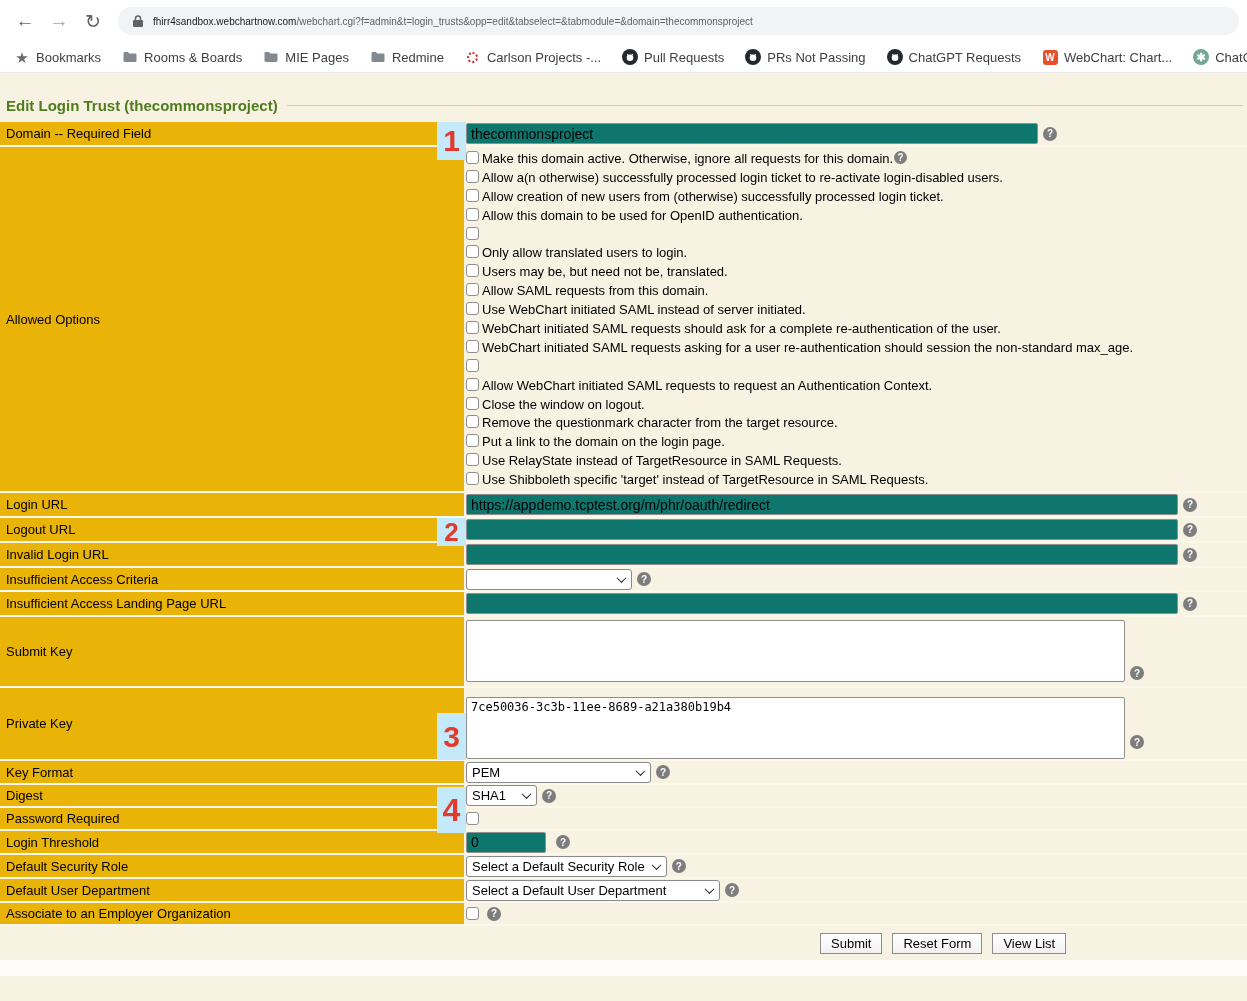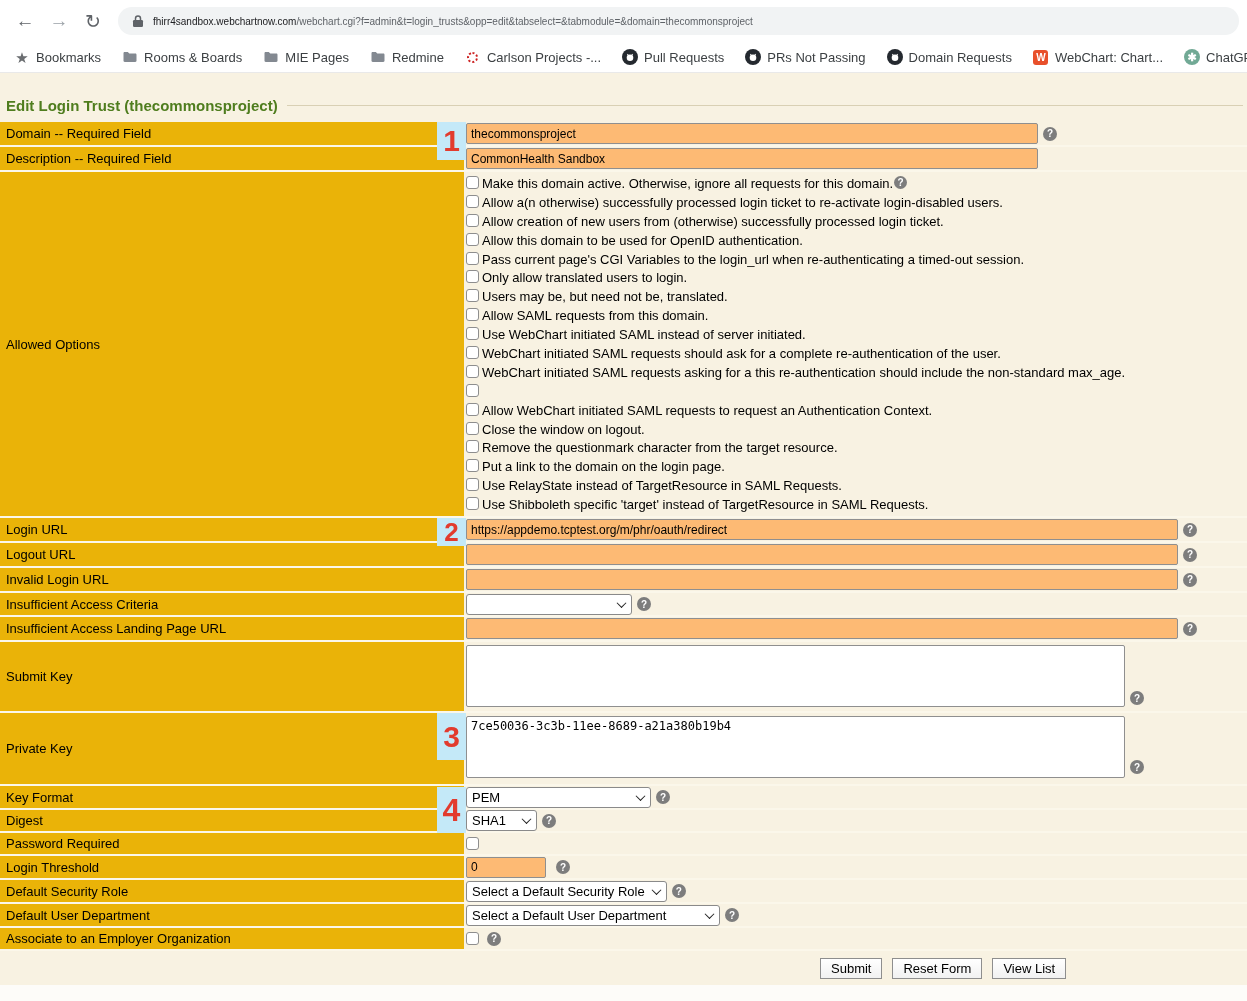--- a/index.html
+++ b/index.html
@@ -34,22 +34,22 @@
   
   .content { position:relative; height:928px; background:#f8f2e2; }
   .title-row { display:flex; align-items:center; padding:29px 4px 14px 6px; height:49px; }
   .page-title { margin:0; font-size:15px; font-weight:bold; color:#4f7d1e; flex:none; }
   .title-rule { flex:1; height:1px; background:#d9d0b4; margin-left:9px; }
   
   .frow { display:flex; border-bottom:2px solid #fbf7ea; }
   .lbl { width:464px; flex:none; background:#eab308; font-size:13px; color:#000;
          display:flex; align-items:center; padding-left:6px; margin-right:2px; }
   .val { flex:1; display:flex; align-items:center; min-width:0; }
-  input[type=text] { height:21px; border:1px solid #8f8f8f; border-radius:2px; background:#fdba74;
-                     font-family:"Liberation Sans",sans-serif; font-size:12px; padding:0 4px; margin:0; }
+  input[type=text] { height:21px; border:1px solid #8f8f8f; border-radius:2px; background:#0f766e;
+                     font-family:"Liberation Sans",sans-serif; font-size:14px; padding:0 4px; margin:0; }
   .in-std  { width:572px; }
   .in-url  { width:712px; }
   .in-num  { width:80px; }
   textarea { width:659px; height:62px; border:1px solid #8f8f8f; border-radius:2px; background:#fff;
              font-family:"DejaVu Sans Mono","Liberation Mono",monospace; font-size:12px;
              padding:2px 4px; resize:none; }
   .cbox { width:13px; height:13px; background:#fff; border:1px solid #8e8e8e; border-radius:3px;
           display:inline-block; flex:none; }
   .help { width:14px; height:14px; border-radius:50%; background:#7d7d7d; color:#fff; font-size:10px;
           font-weight:bold; display:inline-flex; align-items:center; justify-content:center;
@@ -76,21 +76,21 @@
   .ann1 { top:49px;  height:38px; font-size:30px; }
   .ann2 { top:445px; height:28px; font-size:26px; }
   .ann3 { top:640px; height:47px; font-size:30px; }
   .ann4 { top:714px; height:46px; font-size:32px; }
   
   .h25{height:25px}.h24{height:24px}.h23{height:23px}
   .row-opts{height:346px}
   .row-pub{height:71px}.row-priv{height:73px}
   .row-pub .val,.row-priv .val{align-items:flex-end;}
   .row-pub textarea{margin-bottom:4px}.row-pub .help{margin-bottom:6px}
-  .row-priv textarea{margin-bottom:6px}.row-priv .help{margin-bottom:10px}
+  .row-priv textarea{margin-bottom:0}.row-priv .help{margin-bottom:10px}
 </style>
 </head>
 <body>
 
 <div class="chrome">
   <div class="nav-btn">←</div>
   <div class="nav-btn fwd">→</div>
   <div class="nav-btn">↻</div>
   <div class="urlbar">
     <span class="lock">
@@ -159,21 +159,21 @@
       <span>PRs Not Passing</span>
     </div>
     <div class="bm">
       <span class="bm-ico">
         <svg width="16" height="16" viewBox="0 0 16 16">
           <circle cx="8" cy="8" r="8" fill="#24292f"></circle>
           <circle cx="8" cy="8.8" r="3.3" fill="#fff"></circle>
           <path d="M5.3 6.6 5 4.7l1.8 1zM10.7 6.6 11 4.7l-1.8 1z" fill="#fff"></path>
         </svg>
       </span>
-      <span>Domain Requests</span>
+      <span>ChatGPT Requests</span>
     </div>
     <div class="bm">
       <span class="bm-ico">
         <span class="wc-badge">W</span>
       </span>
       <span>WebChart: Chart...</span>
     </div>
     <div class="bm">
       <span class="bm-ico">
         <span class="gpt-badge">✱</span>
@@ -190,26 +190,20 @@
   </div>
 
   <div class="frow h25">
     <div class="lbl">Domain -- Required Field</div>
     <div class="val">
       <input type="text" class="in-std" value="thecommonsproject" style="">
       <span class="help">?</span>
     </div>
   </div>
 
-  <div class="frow h25">
-    <div class="lbl">Description -- Required Field</div>
-    <div class="val">
-      <input type="text" class="in-std" value="CommonHealth Sandbox" style="">
-    </div>
-  </div>
 
   <div class="frow row-opts">
     <div class="lbl">Allowed Options</div>
     <div class="val opts">
         <div class="opt-line">
           <span class="cbox"></span>
           <span>Make this domain active. Otherwise, ignore all requests for this domain.</span>
           <span class="help">?</span>
         </div>
         <div class="opt-line">
@@ -219,21 +213,20 @@
         <div class="opt-line">
           <span class="cbox"></span>
           <span>Allow creation of new users from (otherwise) successfully processed login ticket.</span>
         </div>
         <div class="opt-line">
           <span class="cbox"></span>
           <span>Allow this domain to be used for OpenID authentication.</span>
         </div>
         <div class="opt-line">
           <span class="cbox"></span>
-          <span>Pass current page's CGI Variables to the login_url when re-authenticating a timed-out session.</span>
         </div>
         <div class="opt-line">
           <span class="cbox"></span>
           <span>Only allow translated users to login.</span>
         </div>
         <div class="opt-line">
           <span class="cbox"></span>
           <span>Users may be, but need not be, translated.</span>
         </div>
         <div class="opt-line">
@@ -243,21 +236,21 @@
         <div class="opt-line">
           <span class="cbox"></span>
           <span>Use WebChart initiated SAML instead of server initiated.</span>
         </div>
         <div class="opt-line">
           <span class="cbox"></span>
           <span>WebChart initiated SAML requests should ask for a complete re-authentication of the user.</span>
         </div>
         <div class="opt-line">
           <span class="cbox"></span>
-          <span>WebChart initiated SAML requests asking for a this re-authentication should include the non-standard max_age.</span>
+          <span>WebChart initiated SAML requests asking for a user re-authentication should session the non-standard max_age.</span>
         </div>
         <div class="opt-line">
           <span class="cbox"></span>
         </div>
         <div class="opt-line">
           <span class="cbox"></span>
           <span>Allow WebChart initiated SAML requests to request an Authentication Context.</span>
         </div>
         <div class="opt-line">
           <span class="cbox"></span>

